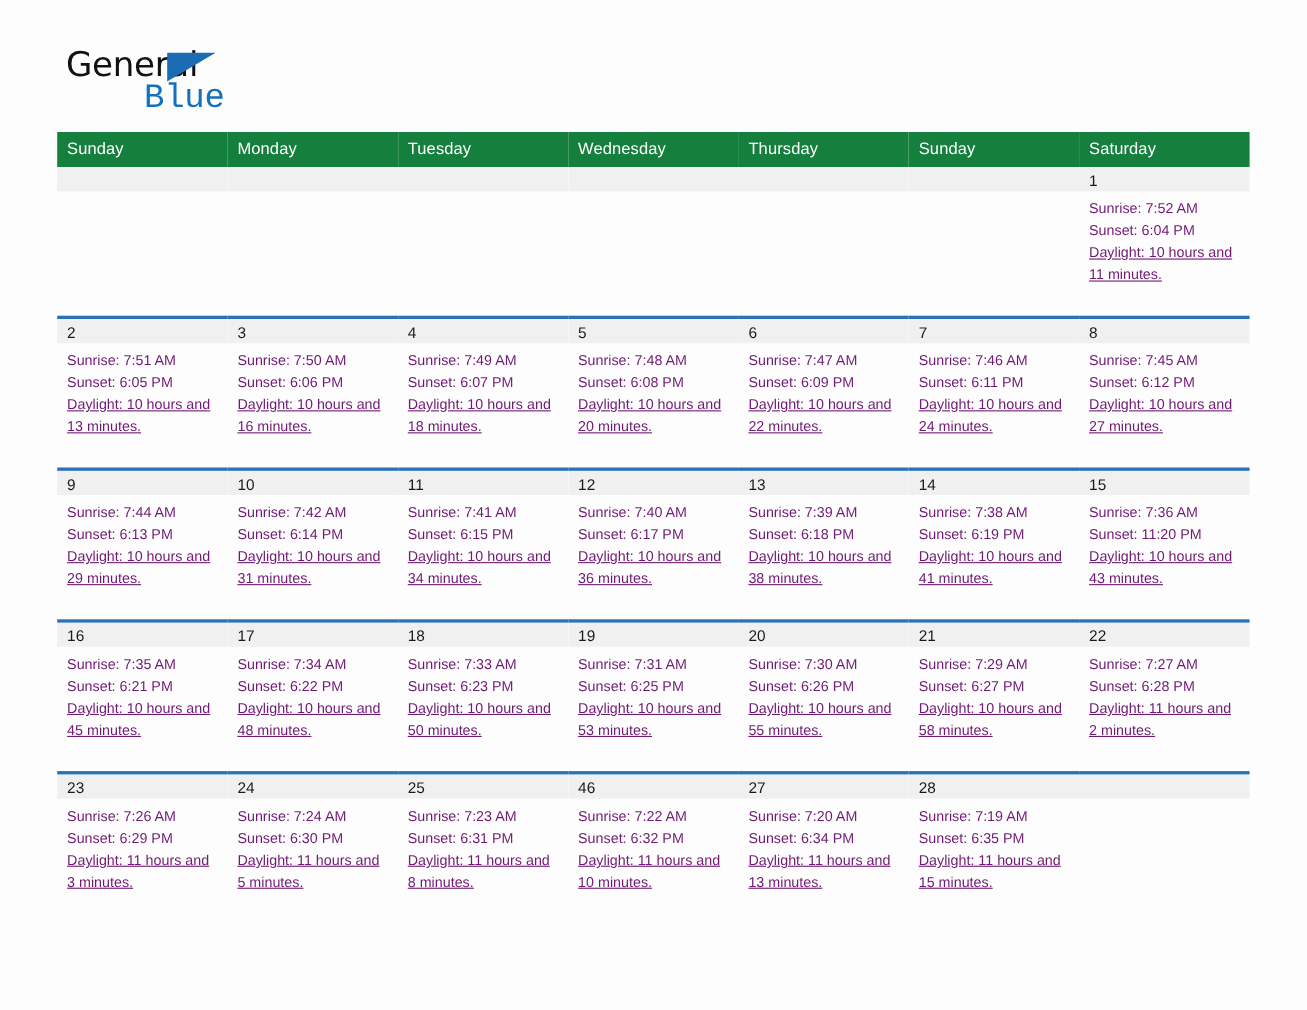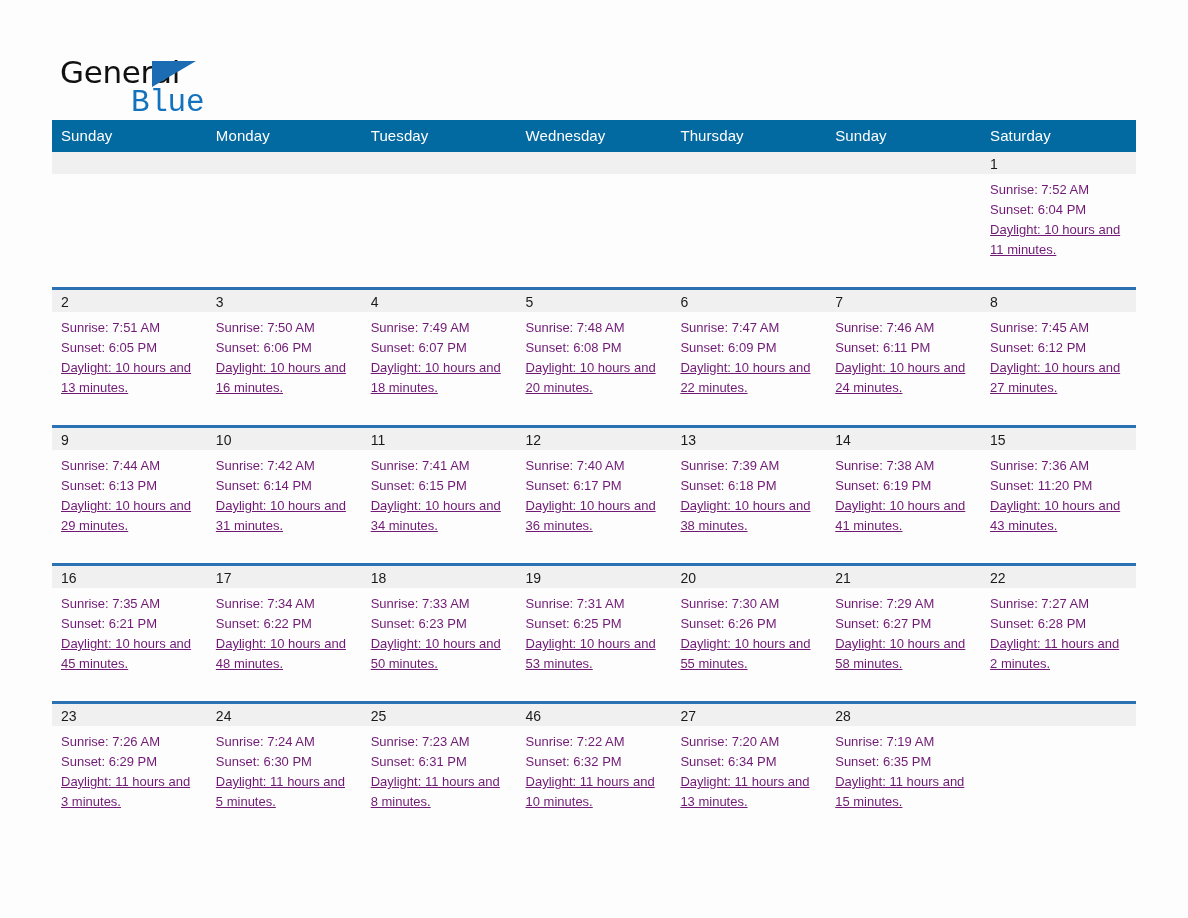--- a/index.html
+++ b/index.html
@@ -20,21 +20,21 @@
     position: relative;
     width: 1188px;
     height: 918px;
     box-sizing: border-box;
     padding: 0 52px;
   }
 
   
   .header {
     display: flex;
-    align-items: center;
+    align-items: flex-end;
     justify-content: space-between;
     padding-top: 60px;
     height: 112px;
     box-sizing: border-box;
   }
 
   .logo {
     position: relative;
     width: 150px;
     height: 78px;
@@ -97,21 +97,21 @@
   
   .calendar {
     width: 1084px;
     border-collapse: collapse;
     table-layout: fixed;
     margin-top: 8px;
   }
   .calendar col { width: 154.857px; }
 
   .calendar thead th {
-    background: #0369a1;
+    background: #15803d;
     color: #ffffff;
     font-size: 15px;
     font-weight: 400;
     text-align: left;
     padding: 6px 0 7px 9px;
     height: 19px;
     vertical-align: middle;
     letter-spacing: 0.1px;
   }
 

